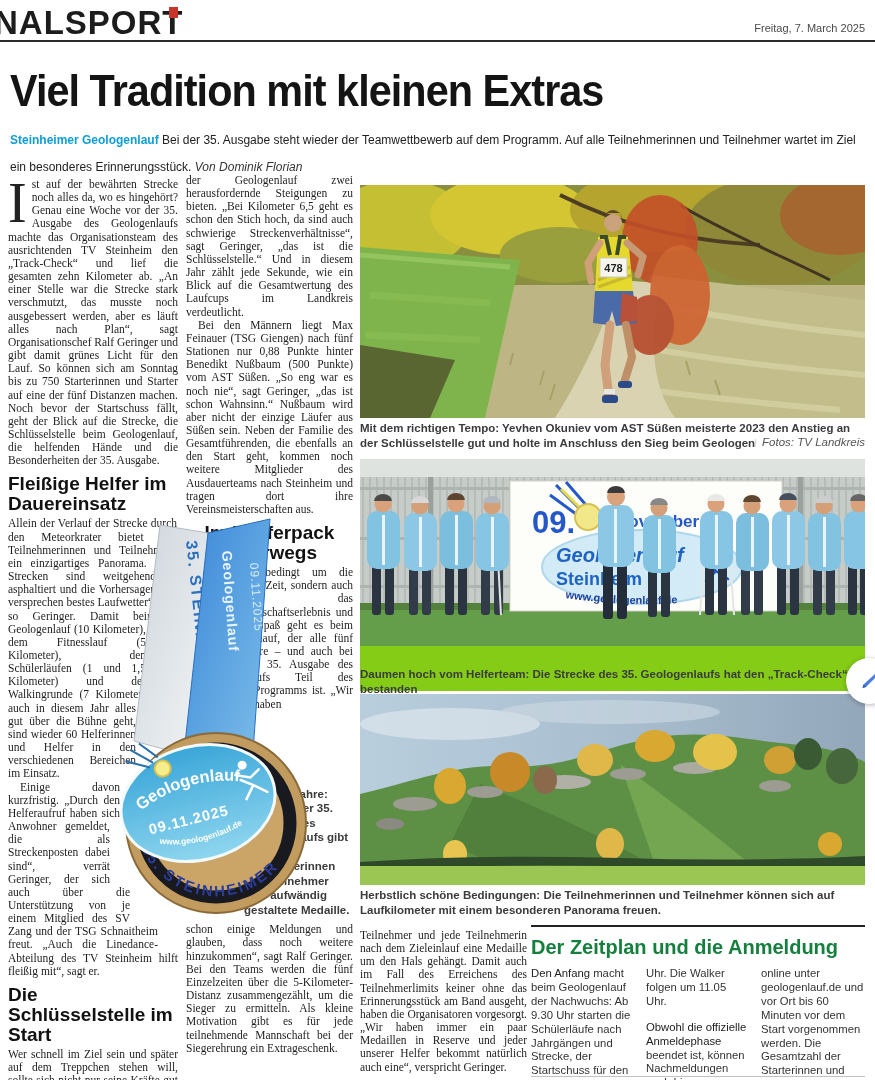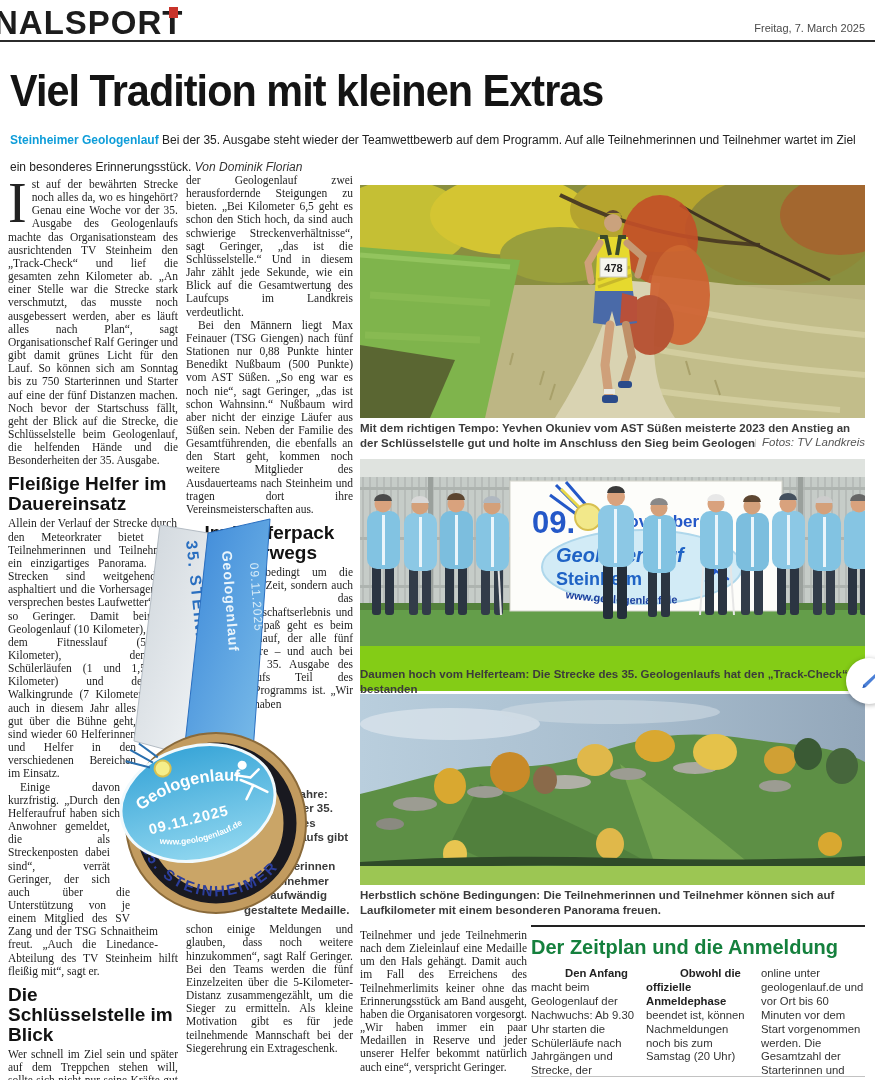--- a/index.html
+++ b/index.html
@@ -49,21 +49,21 @@
   .credit{position:absolute;right:0;bottom:1px;font-weight:400;font-style:italic;color:#555;background:#fff;padding-left:6px;}
   
   .medal-wrap{left:98px;top:503px;width:240px;height:412px;pointer-events:none;}
   
   .infobox{left:531px;top:925px;width:334px;height:152px;border-top:2px solid #222;
       border-bottom:1px solid #c2c2c2;font-family:"Liberation Sans",sans-serif;box-sizing:border-box;}
   .infobox h2{margin:9px 0 8px;font-size:20px;color:#15803d;}
   .ib-cols{display:flex;gap:11px;}
   .ib-col{flex:1;font-size:11.3px;line-height:13.9px;color:#333;}
   .ib-col p{margin:0 0 12px;}
-  .b{font-weight:700;color:#222;margin-left:34px;}
+  .b{font-weight:400;color:#222;}
   
   .pen-fab{left:846px;top:658px;width:46px;height:46px;border-radius:50%;background:#fff;
       box-shadow:0 1px 5px rgba(0,0,0,.3);display:flex;align-items:center;justify-content:center;z-index:50;cursor:pointer;}
 </style>
 </head>
 <body>
 
 <div class="abs section-title">NALSPORT</div>
 <div class="abs red-mark"></div>
 <div class="abs page-date">Freitag, 7. March 2025</div>
@@ -83,21 +83,21 @@
     <i class="sp sr" style="width:1px;height:58px"></i>
     <i class="sp sr" style="width:22px;height:60px"></i>
     <i class="sp sr" style="width:32px;height:70px"></i>
     <i class="sp sr" style="width:42px;height:65px"></i>
     <i class="sp sr" style="width:58px;height:55px"></i>
     <i class="sp sr" style="width:68px;height:55px"></i>
     <i class="sp sr" style="width:48px;height:40px"></i>
     <i class="sp sr" style="width:20px;height:25px"></i>
     <span>Allein der Verlauf der Strecke durch den Meteorkrater bietet den Teilnehmerinnen und Teilnehmern ein einzigartiges Panorama. „Die Strecken sind weitgehend asphaltiert und die Vorhersagen versprechen bestes Laufwetter“, so Geringer. Damit beim Geologenlauf (10 Kilometer), dem Fitnesslauf (5 Kilometer), den Schülerläufen (1 und 1,5 Kilometer) und der Walkingrunde (7 Kilometer) auch in diesem Jahr alles gut über die Bühne geht, sind wieder 60 Helferinnen und Helfer in den verschiedenen Bereichen im Einsatz.</span></p>
   <p class="ind"><span>Einige davon kurzfristig. „Durch den Helferaufruf haben sich Anwohner gemeldet, die als Streckenposten dabei sind“, verrät Geringer, der sich auch über die Unterstützung von je einem Mitglied des SV Zang und der TSG Schnaitheim freut. „Auch die Linedance-Abteilung des TV Steinheim hilft fleißig mit“, sagt er.</span></p>
-  <h3 class="subhead">Die Schlüsselstelle im Blick</h3>
+  <h3 class="subhead">Die Schlüsselstelle im Start</h3>
   <p><span>Wer schnell im Ziel sein und später auf dem Treppchen stehen will, sollte sich nicht nur seine Kräfte gut einteilen, sondern einige Stellen auf der Strecke gut einprägen. Während die Route des 5-Kilometer-Fitnesslaufs ohne Erhebungen auskommt, hat</span></p>
 </div>
 
 <div class="abs col col2">
   <p><span>der Geologenlauf zwei herausfordernde Steigungen zu bieten. „Bei Kilometer 6,5 geht es schon den Stich hoch, da sind auch schwierige Streckenverhältnisse“, sagt Geringer, „das ist die Schlüsselstelle.“ Und in diesem Jahr zählt jede Sekunde, wie ein Blick auf die Gesamtwertung des Laufcups im Landkreis verdeutlicht.</span></p>
   <p class="ind"><span>Bei den Männern liegt Max Feinauer (TSG Giengen) nach fünf Stationen nur 0,88 Punkte hinter Benedikt Nußbaum (500 Punkte) vom AST Süßen. „So eng war es noch nie“, sagt Geringer, „das ist schon Wahnsinn.“ Nußbaum wird aber nicht der einzige Läufer aus Süßen sein. Neben der Familie des Gesamtführenden, die ebenfalls an den Start geht, kommen noch weitere Mitglieder des Ausdauerteams nach Steinheim und tragen dort ihre Vereinsmeisterschaften aus.</span></p>
   <h3 class="subhead center">Im Fünferpack unterwegs</h3>
   <p>
     <i class="sp sl" style="width:30px;height:30px"></i>
     <i class="sp sl" style="width:40px;height:30px"></i>
@@ -400,20 +400,21 @@
   </svg>
 </div>
 
 <div class="abs infobox">
   <h2>Der Zeitplan und die Anmeldung</h2>
   <div class="ib-cols">
     <div class="ib-col">
       <p><span class="b">Den Anfang</span><span> macht beim Geologenlauf der Nachwuchs: Ab 9.30 Uhr starten die Schülerläufe nach Jahrgängen und Strecke, der Startschuss für den Fitness- und Geologenlauf fällt um 11</span></p>
     </div>
     <div class="ib-col">
+      <p>Uhr. Die Walker folgen um 11.05 Uhr.</p>
       <p><span class="b">Obwohl die offizielle Anmeldephase</span><span> beendet ist, können Nachmeldungen noch bis zum Samstag (20 Uhr)</span></p>
     </div>
     <div class="ib-col">
       <p>online unter geologenlauf.de und vor Ort bis 60 Minuten vor dem Start vorgenommen werden. Die Gesamtzahl der Starterinnen und Starter ist auf maximal 750 limitiert.</p>
     </div>
   </div>
 </div>
 
 <div class="abs pen-fab">
   <svg width="24" height="24" viewBox="0 0 24 24">

